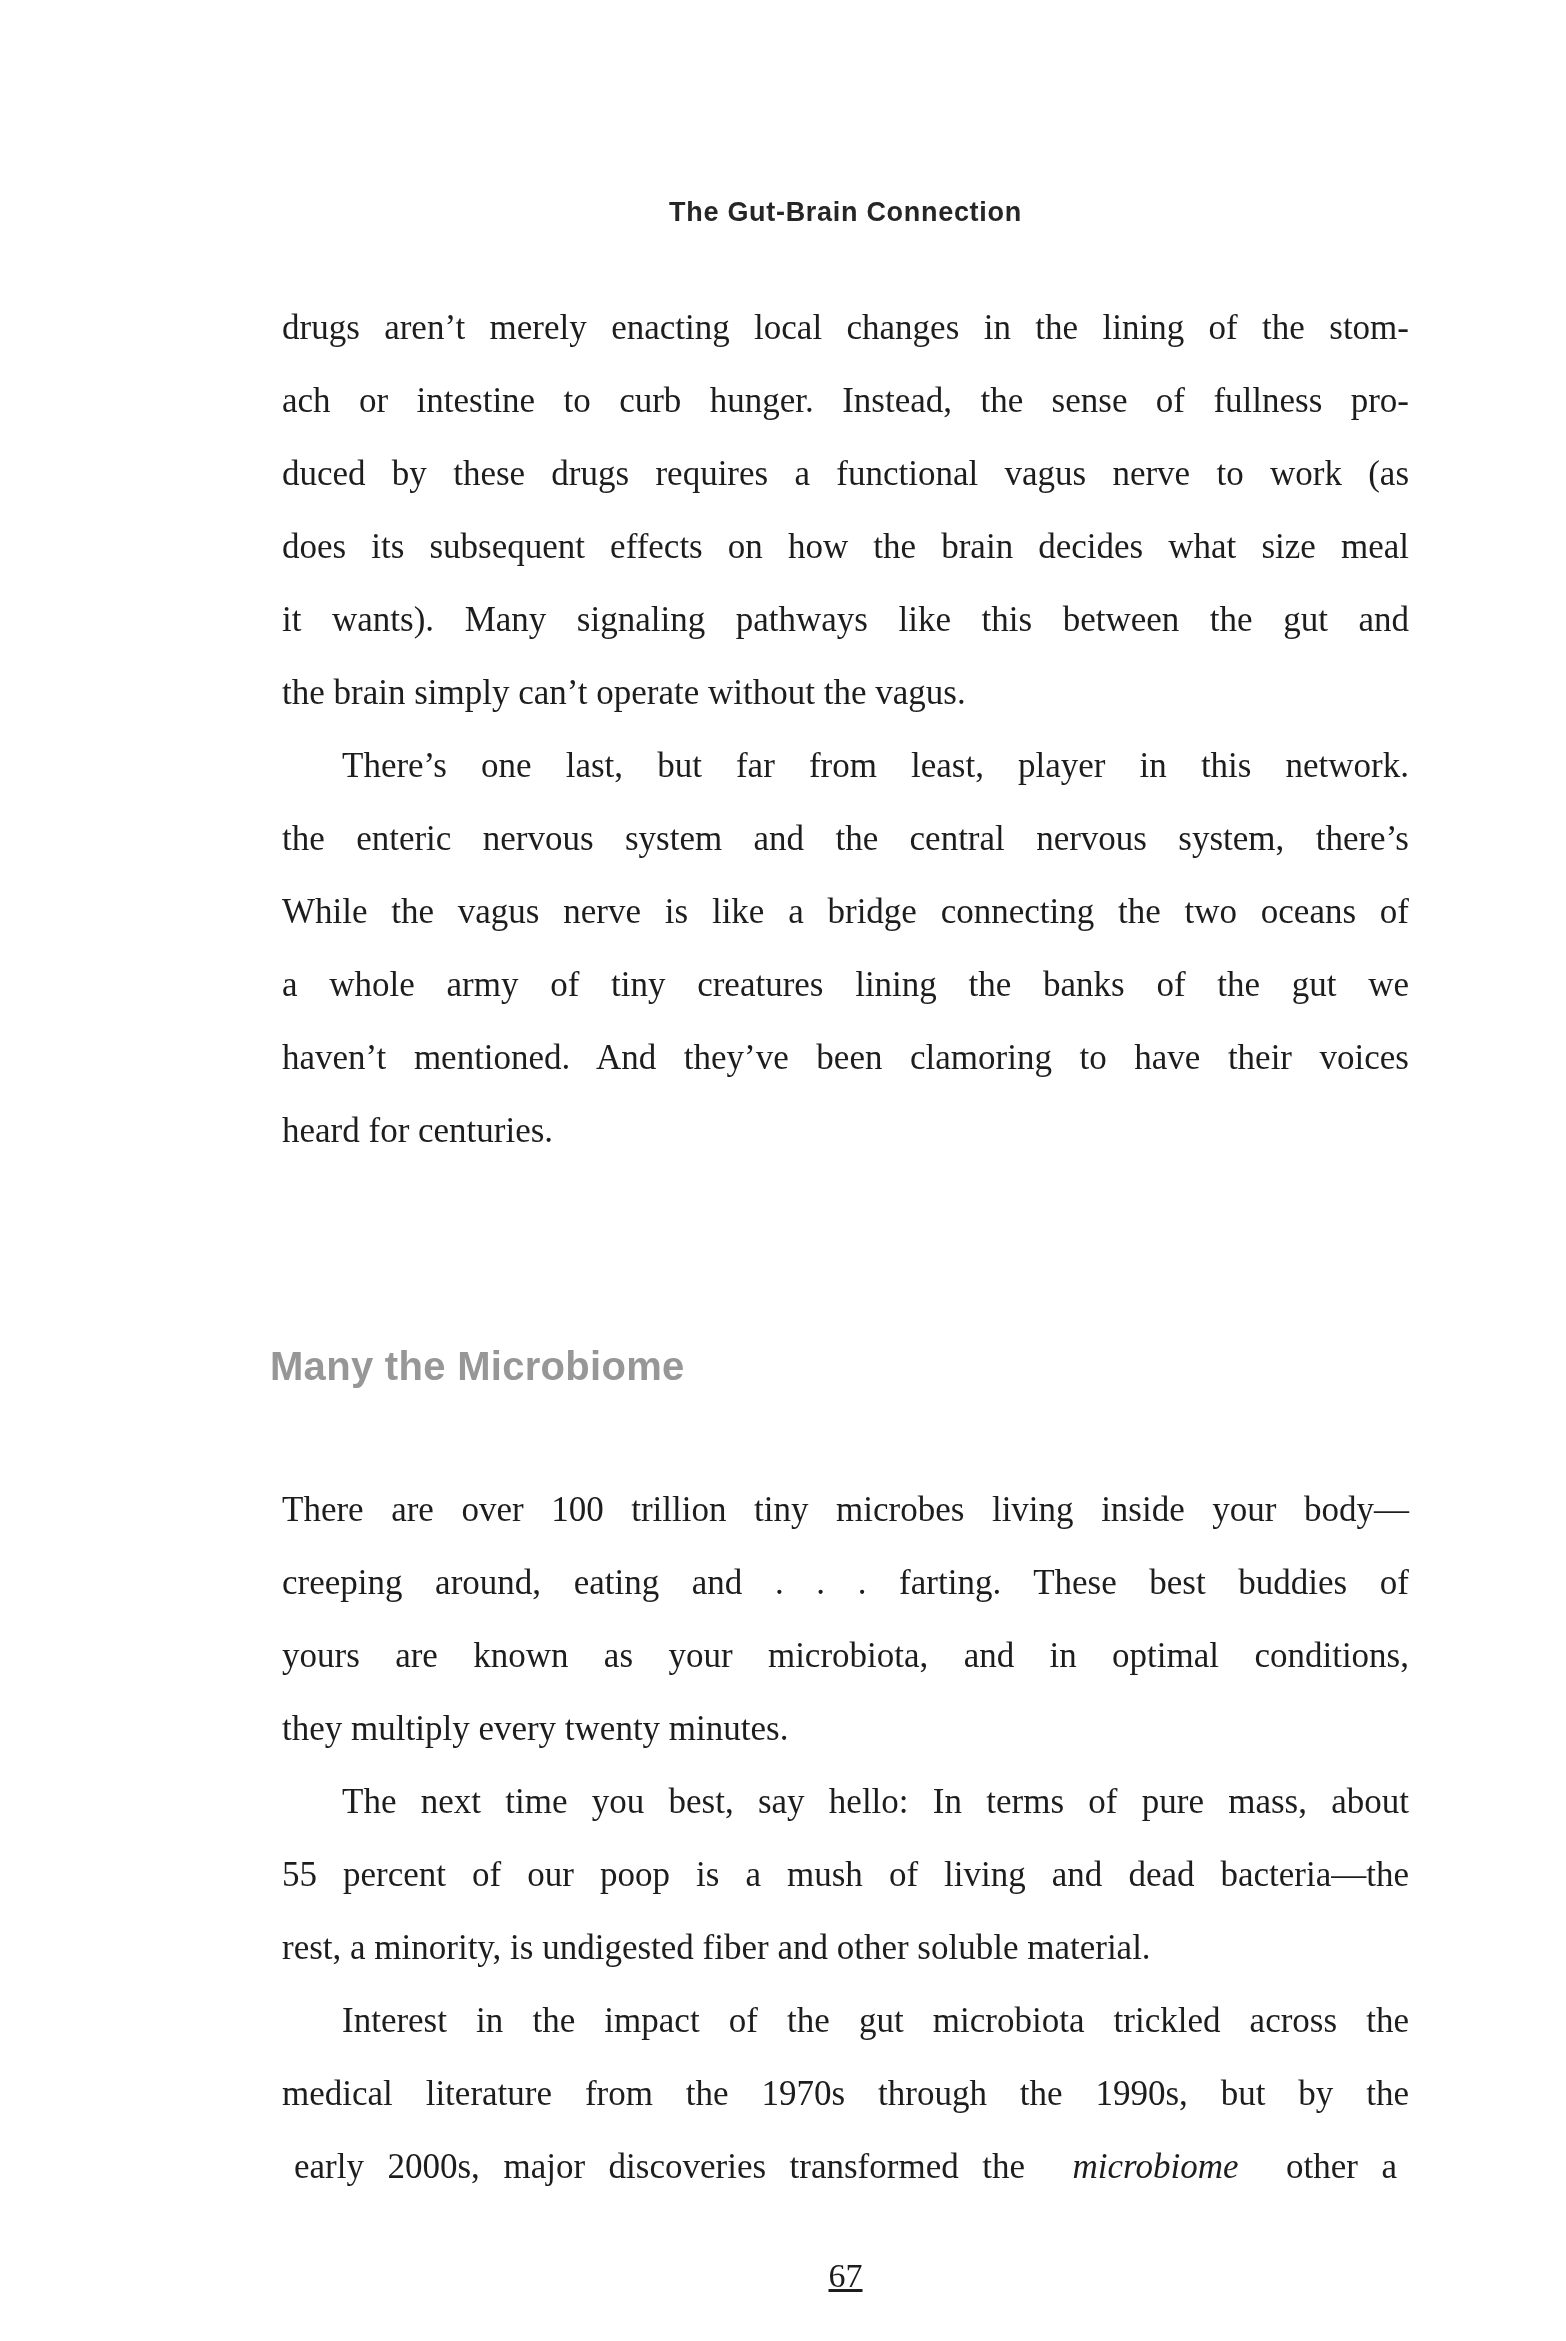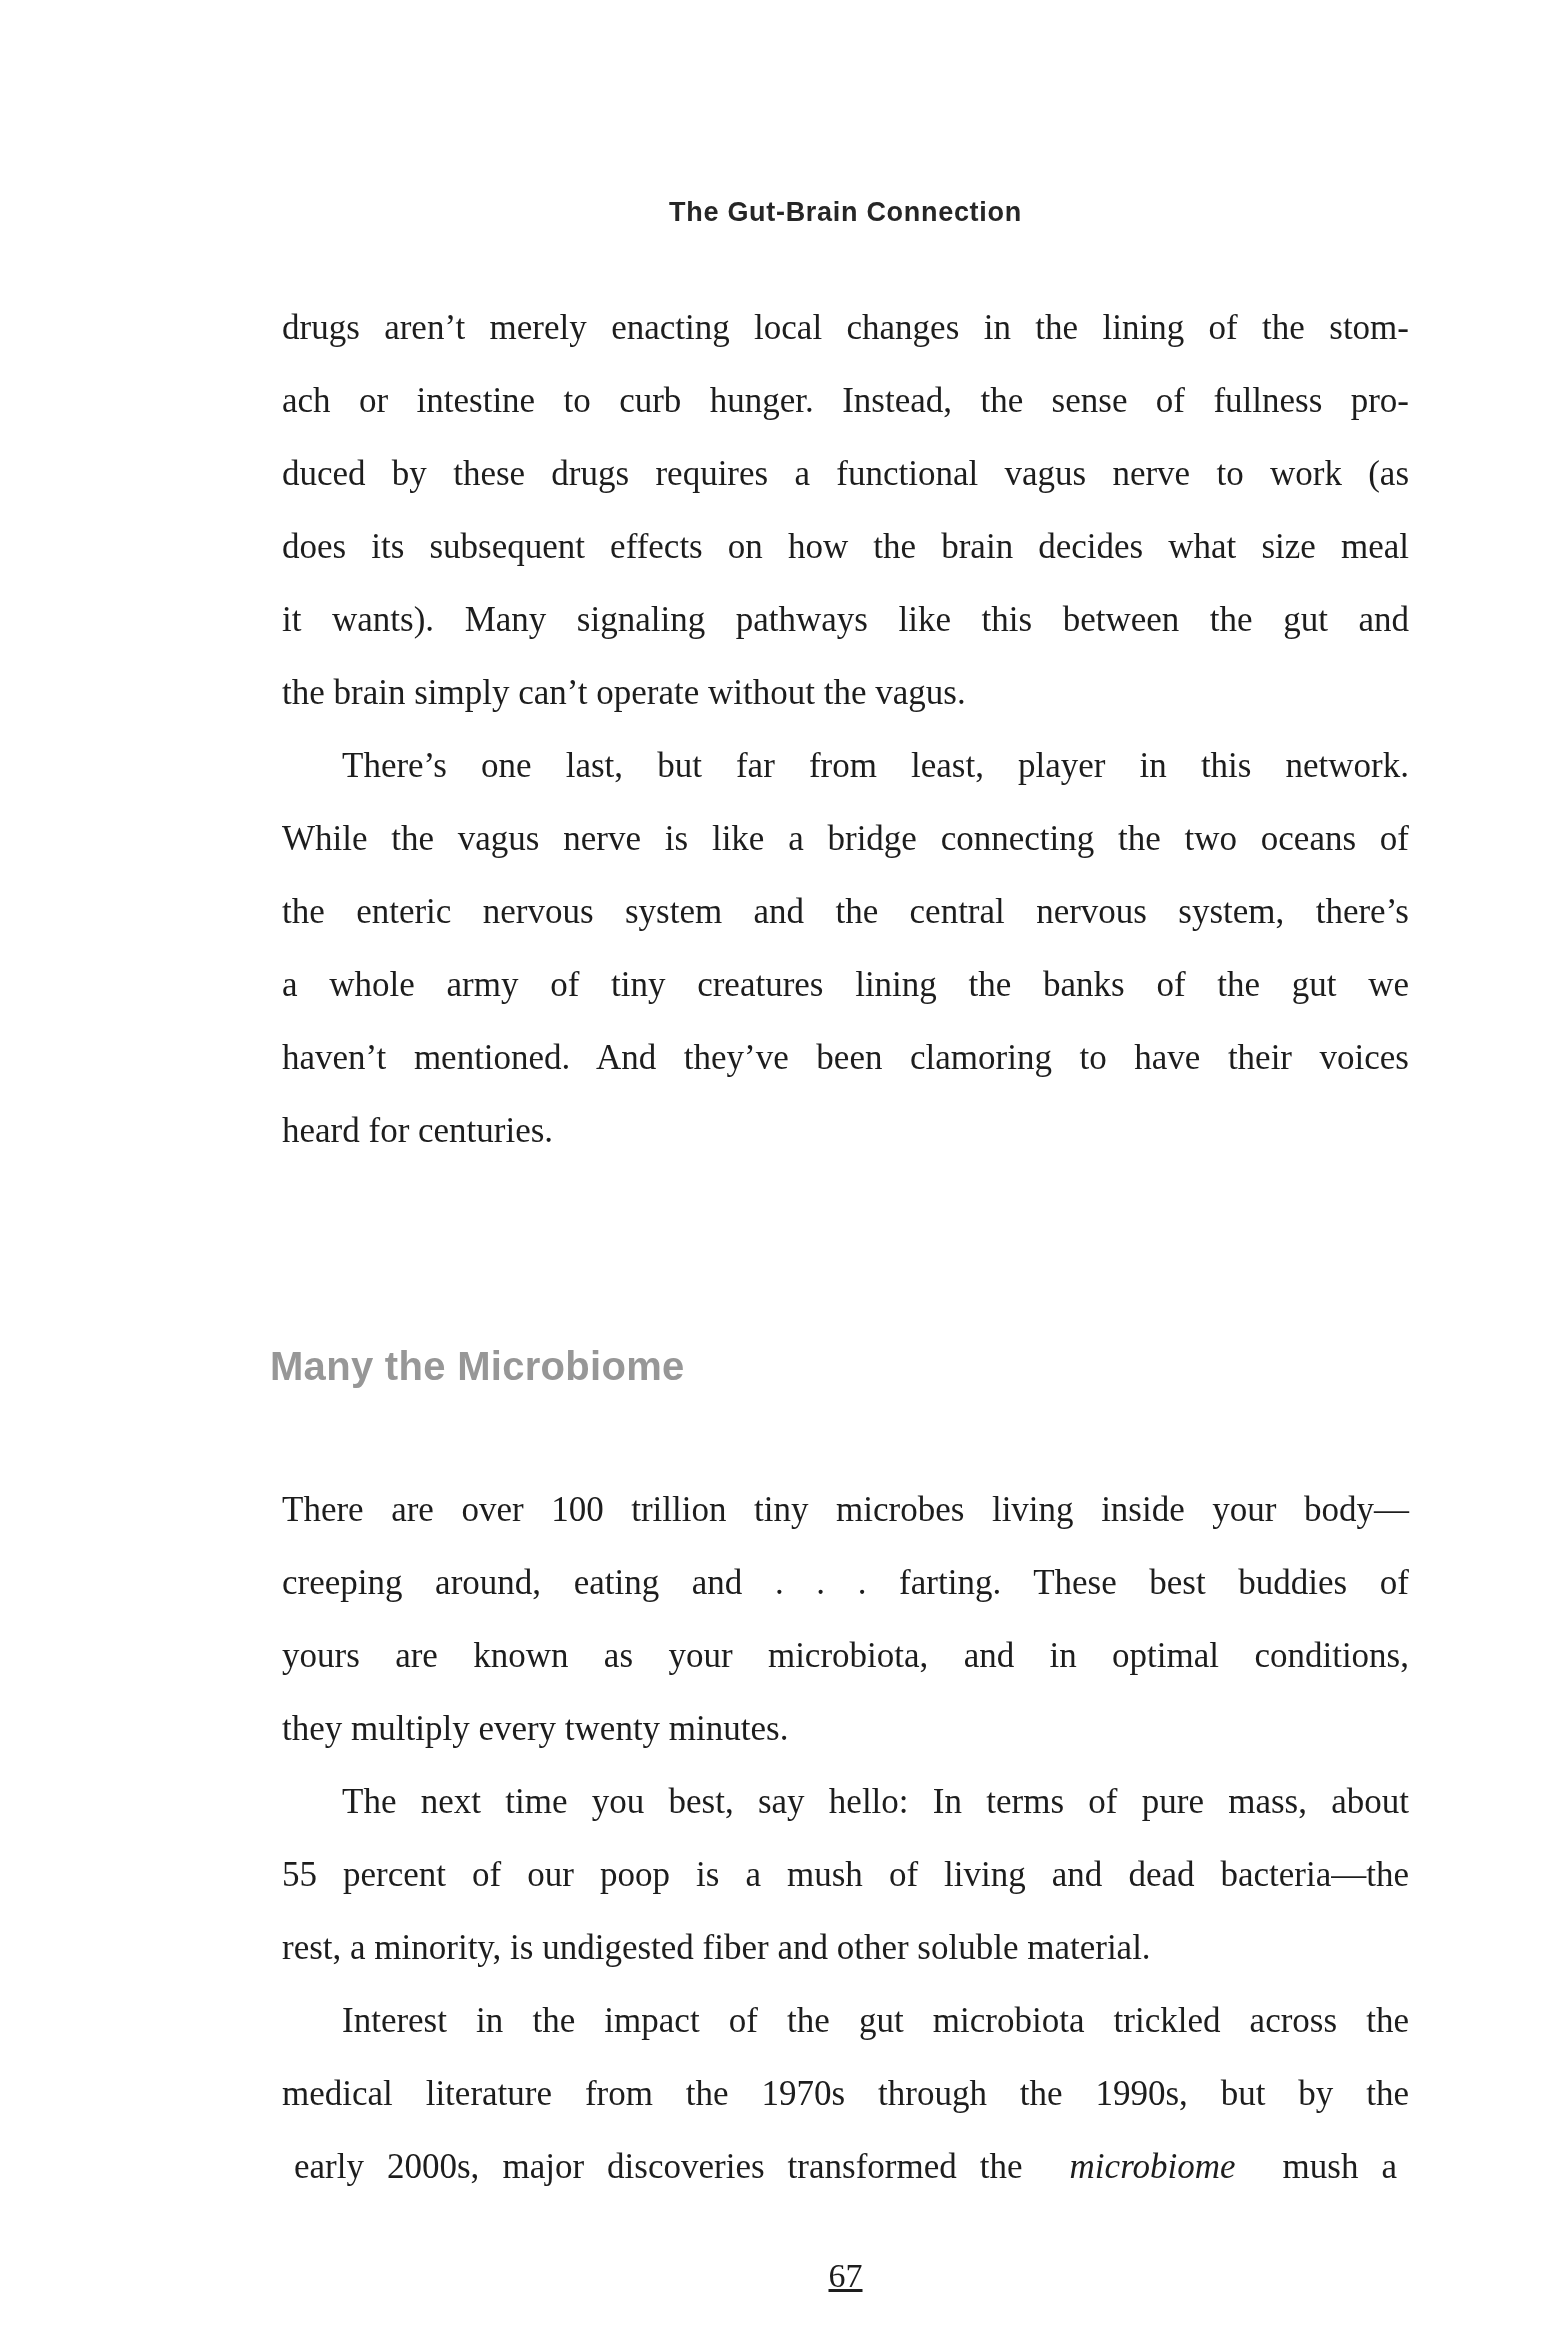--- a/index.html
+++ b/index.html
@@ -70,22 +70,22 @@
       <div class="line just">drugs aren’t merely enacting local changes in the lining of the stom-</div>
       <div class="line just">ach or intestine to curb hunger. Instead, the sense of fullness pro-</div>
       <div class="line just">duced by these drugs requires a functional vagus nerve to work (as</div>
       <div class="line just">does its subsequent effects on how the brain decides what size meal</div>
       <div class="line just">it wants). Many signaling pathways like this between the gut and</div>
       <div class="line">the brain simply can’t operate without the vagus.</div>
     </div>
 
     <div class="para">
       <div class="line just ind">There’s one last, but far from least, player in this network.</div>
+      <div class="line just">the enteric nervous system and the central nervous system, there’s</div>
       <div class="line just">While the vagus nerve is like a bridge connecting the two oceans of</div>
-      <div class="line just">the enteric nervous system and the central nervous system, there’s</div>
       <div class="line just">a whole army of tiny creatures lining the banks of the gut we</div>
       <div class="line just">haven’t mentioned. And they’ve been clamoring to have their voices</div>
       <div class="line">heard for centuries.</div>
     </div>
 
     <h2 class="section-heading">Many the Microbiome</h2>
 
     <div class="para">
       <div class="line just">There are over 100 trillion tiny microbes living inside your body—</div>
       <div class="line just">creeping around, eating and . . . farting. These best buddies of</div>
@@ -96,21 +96,21 @@
     <div class="para">
       <div class="line just ind">The next time you best, say hello: In terms of pure mass, about</div>
       <div class="line just">55 percent of our poop is a mush of living and dead bacteria—the</div>
       <div class="line">rest, a minority, is undigested fiber and other soluble material.</div>
     </div>
 
 
     <div class="para">
       <div class="line just ind">Interest in the impact of the gut microbiota trickled across the</div>
       <div class="line just">medical literature from the 1970s through the 1990s, but by the</div>
-      <div class="line just"><span>early 2000s, major discoveries transformed the </span><em>microbiome</em><span> mush a</span></div>
+      <div class="line just"><span>early 2000s, major discoveries transformed the </span><em>microbiome</em><span> other a</span></div>
     </div>
 
   </div>
 
   <div class="page-number">67</div>
 
 </div>
 
 
 </body></html>

